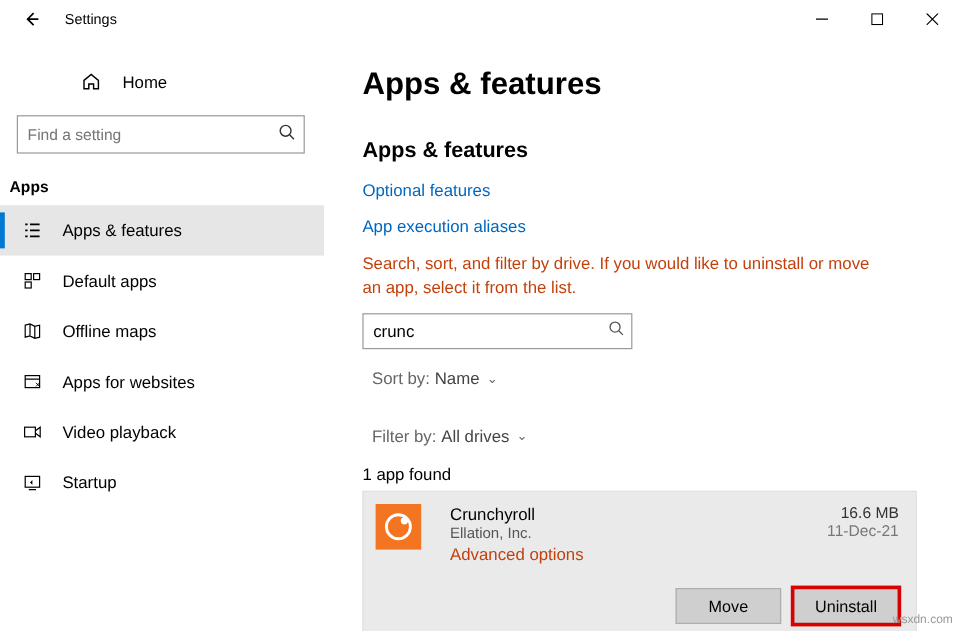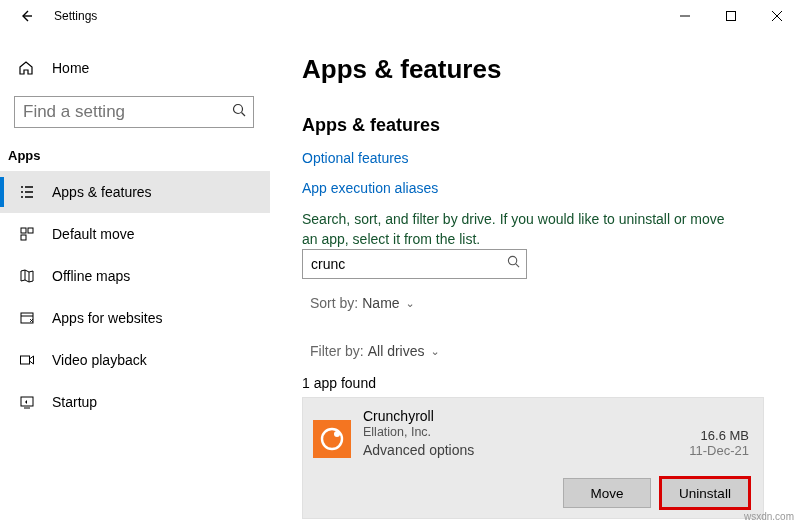--- a/index.html
+++ b/index.html
@@ -43,35 +43,36 @@
     display: flex;
     height: calc(100% - 32px);
   }
   .sidebar {
     width: 270px;
     padding-top: 18px;
   }
   .home-row {
     display: flex; align-items: center;
     height: 36px;
-    padding-left: 18px;
+    padding-left: 36px;
     gap: 16px;
     font-size: 14px;
+    margin-left: 32px;
   }
   .home-row .ico { width: 18px; text-align: center; }
   .search-wrap {
     margin: 10px 16px 0 14px;
     position: relative;
   }
   .search-input {
     width: 100%;
     height: 32px;
     border: 1px solid #999;
     padding: 0 30px 0 8px;
-    font-size: 17px;
+    font-size: 13px;
     color: #8b5cf6;
     background: #fff;
   }
   .search-icon {
     position: absolute;
     right: 8px; top: 7px;
     font-size: 14px;
     color: #333;
   }
   .section-head {
@@ -119,22 +120,23 @@
     margin-bottom: 14px;
   }
   .link {
     color: #0067c0;
     font-size: 14px;
     margin-bottom: 14px;
     display: block;
   }
   .helptext {
     font-size: 14px;
-    color: #14532d;
+    color: #c2410c;
     line-height: 1.4;
+    margin-bottom: 12px;
     max-width: 430px;
   }
   .app-search-wrap {
     position: relative;
     width: 225px;
     margin-bottom: 16px;
   }
   .app-search {
     width: 100%;
     height: 30px;
@@ -163,35 +165,34 @@
   .chev { font-size: 11px; color: #666; margin-left: 2px; }
   .result-count { font-size: 14px; margin-bottom: 6px; }
   .app-card {
     background: #eaeaea;
     border: 1px solid #e0e0e0;
     padding: 10px 14px 10px 10px;
     width: 462px;
   }
   .app-card-top {
     display: flex;
-    gap: 12px;
-    align-items: flex-end;
+    gap: 24px;
   }
   .app-icon {
     width: 38px; height: 38px;
     background: #f47521;
     display: flex; align-items: center; justify-content: center;
     color: #fff;
     font-size: 22px;
     flex-shrink: 0;
   }
   .app-meta { flex: 1; }
   .app-name { font-size: 14px; color: #000; }
   .app-pub { font-size: 12.5px; color: #555; margin-top: 1px; }
-  .app-adv { color: #404040; font-size: 14px; margin-top: 3px; display: inline-block; }
+  .app-adv { color: #c2410c; font-size: 14px; margin-top: 3px; display: inline-block; }
   .app-right { text-align: right; font-size: 13px; color: #555; }
   .app-size { color: #333; }
   .app-date { color: #777; }
   .app-actions {
     display: flex;
     justify-content: flex-end;
     gap: 10px;
     margin-top: 20px;
   }
   .btn {
@@ -276,21 +277,21 @@
       <span>Apps &amp; features</span>
     </div>
     <div class="nav-item">
       <span class="ico">
         <svg width="16" height="16" viewBox="0 0 16 16">
             <rect x="2" y="2" width="5" height="5" stroke="#000" fill="none"></rect>
             <rect x="9" y="2" width="5" height="5" stroke="#000" fill="none"></rect>
             <rect x="2" y="9" width="5" height="5" stroke="#000" fill="none"></rect>
           </svg>
       </span>
-      <span>Default move</span>
+      <span>Default apps</span>
     </div>
     <div class="nav-item">
       <span class="ico">
         <svg width="16" height="16" viewBox="0 0 16 16">
             <path d="M2 3 L6 2 L10 4 L14 3 V13 L10 14 L6 12 L2 13 Z M6 2 V12 M10 4 V14" stroke="#000" fill="none" stroke-width="1"></path>
           </svg>
       </span>
       <span>Offline maps</span>
     </div>
     <div class="nav-item">

